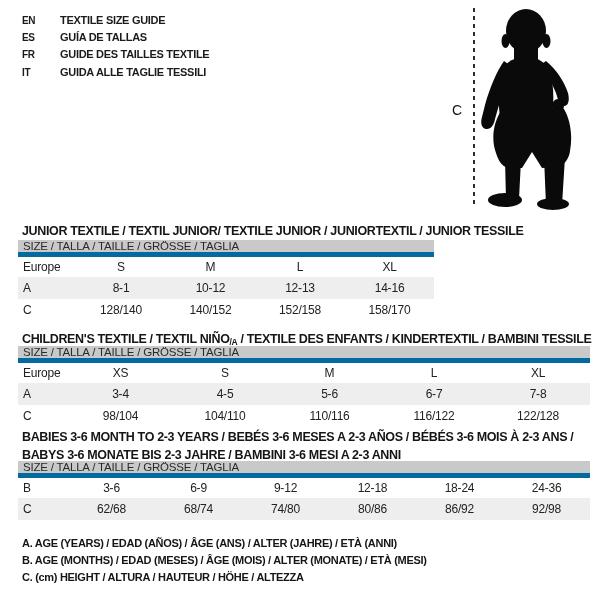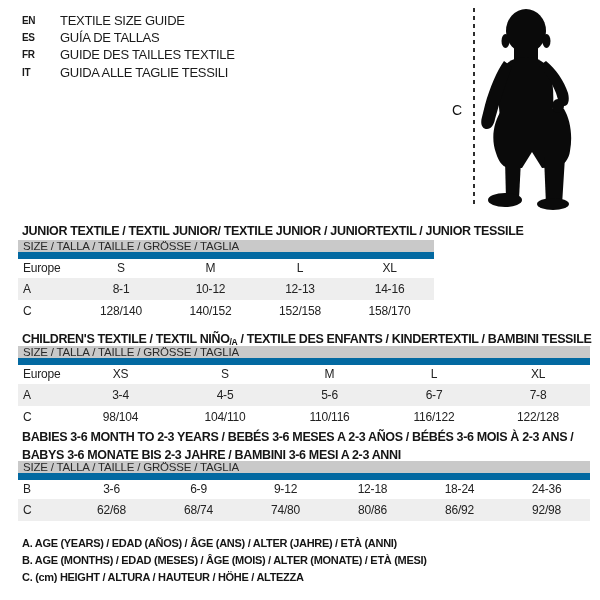--- a/index.html
+++ b/index.html
@@ -11,21 +11,21 @@
     color: #1b1b1b;
     overflow: hidden;
   }
 
   
   .lang-list { position: absolute; left: 22px; top: 12px; }
   .lang-row { display: flex; line-height: 17.2px; }
   .lang-code {
     width: 38px; font-weight: bold; font-size: 10px; letter-spacing: -0.3px;
   }
-  .lang-title { font-weight: normal; font-size: 13px; letter-spacing: -0.3px; }
+  .lang-title { font-weight: bold; font-size: 11px; letter-spacing: -0.3px; }
 
   
   .figure-area { position: absolute; left: 440px; top: 0; width: 160px; height: 215px; }
   .dash-line {
     position: absolute; left: 33px; top: 8px; width: 2px; height: 198px;
     background: repeating-linear-gradient(to bottom, #2d2d2d 0 4px, transparent 4px 8px);
   }
   .height-label {
     position: absolute; left: 12px; top: 102px;
     font-size: 14px; letter-spacing: -0.3px; color: #111;
@@ -42,21 +42,21 @@
 
   
   table.size-table {
     position: absolute; left: 18px;
     border-collapse: collapse; table-layout: fixed;
     font-size: 12px; letter-spacing: -0.2px; color: #222;
   }
   table.size-table td { height: 22px; padding: 0; text-align: center; vertical-align: middle; }
   table.size-table td.lbl { text-align: left; padding-left: 5px; }
   tr.bar-row td {
-    background: #c9c9c9; border-bottom: 7px solid #0369a1;
+    background: #c9c9c9; border-bottom: 5px solid #0369a1;
     text-align: left; padding-left: 5px; height: 14px;
     font-size: 11.5px; color: #2a2a2a;
   }
   tr.shaded td { background: #eeeeee; }
   .t1 { width: 416px; top: 240px; }
   .t2 { width: 572px; top: 346px; }
   .t3 { width: 572px; top: 461px; }
 
   
   .notes { position: absolute; left: 22px; top: 535px; }

